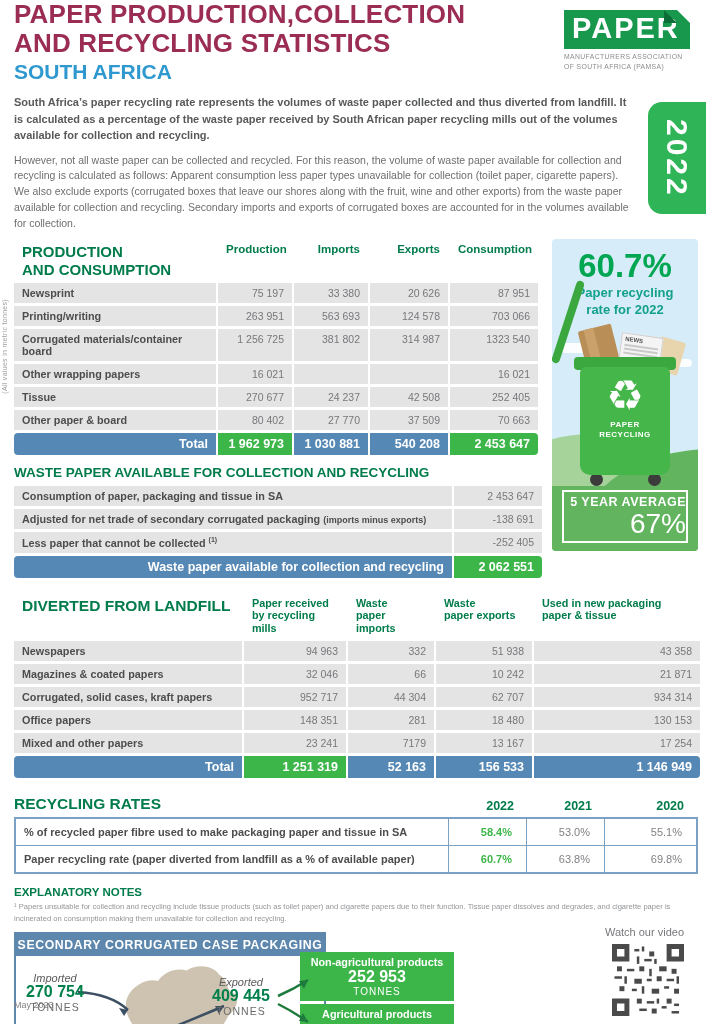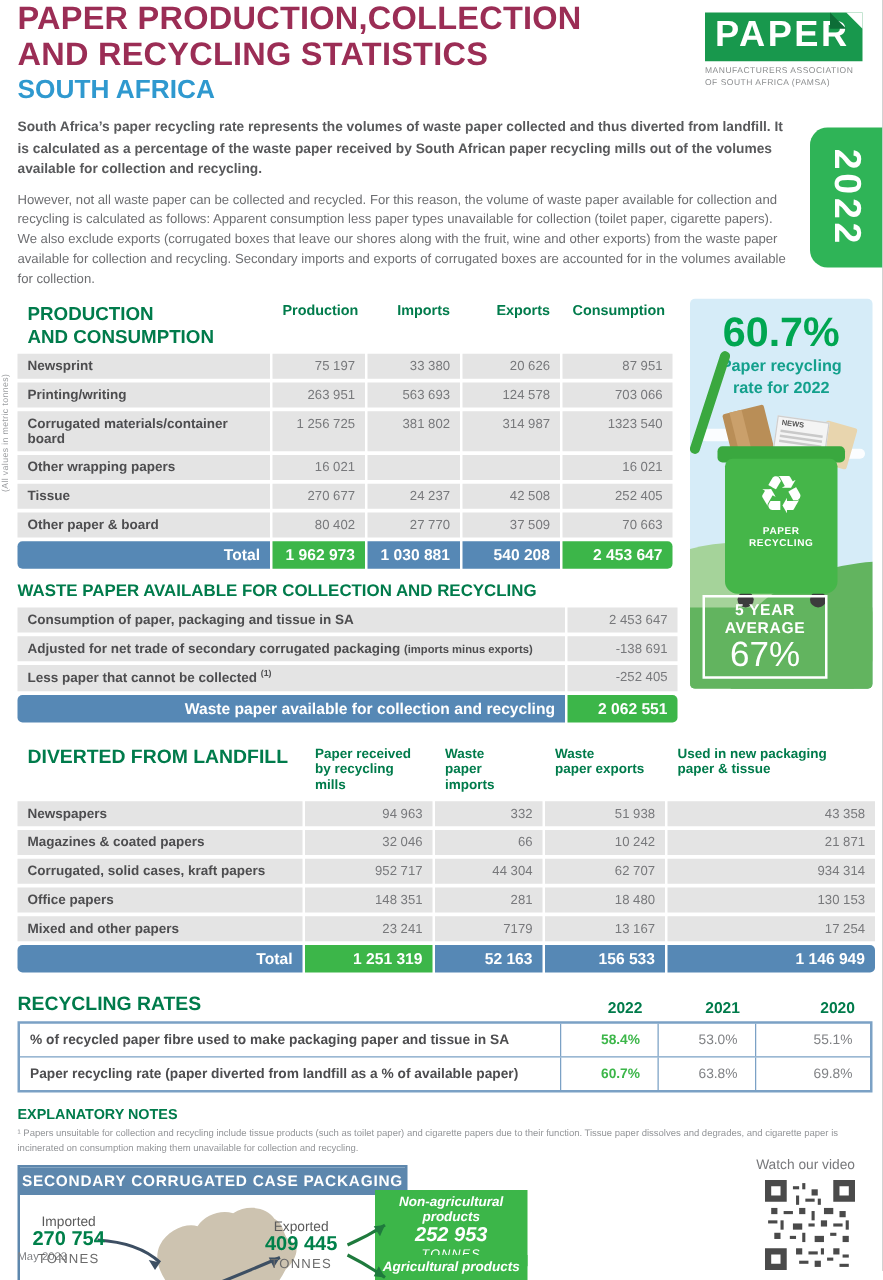--- a/index.html
+++ b/index.html
@@ -60,21 +60,21 @@
   .bin-lid { position:absolute; left:22px; top:118px; width:102px; height:13px; background:#3aa83f; border-radius:4px; z-index:3; }
   .bin-handle { position:absolute; left:12px; top:40px; width:8px; height:86px; background:#3aa83f; border-radius:4px; transform:rotate(18deg); z-index:1; }
   .bin .recy { text-align:center; font-size:42px; color:#fff; line-height:1.1; margin-top:6px; }
   .bin .bintxt { text-align:center; color:#fff; font-size:8px; font-weight:bold; letter-spacing:.5px; line-height:1.3; }
   .wheel { position:absolute; top:234px; width:13px; height:13px; background:#3c3c3c; border-radius:50%; z-index:2; }
   .paper-box { position:absolute; left:30px; top:88px; width:34px; height:40px; background:#b98e57; transform:rotate(-14deg); border-radius:2px; z-index:2; }
   .paper-box::after { content:""; position:absolute; left:6px; top:0; width:10px; height:40px; background:#caa06b; }
   .paper-news { position:absolute; left:68px; top:96px; width:42px; height:28px; background:#f4f4f4; border:1px solid #cfcfcf; transform:rotate(8deg); z-index:2; font-size:6px; font-weight:bold; color:#555; padding:2px 3px; }
   .paper-news i { display:block; height:2px; background:#c9c9c9; margin-top:2px; }
   .paper-tan { position:absolute; left:104px; top:100px; width:26px; height:34px; background:#e8d5ae; transform:rotate(16deg); z-index:1; border-radius:2px; }
-  .avgbox { position:absolute; left:10px; bottom:8px; width:100px; border:2px solid #fff; text-align:center; color:#fff; z-index:4; padding:3px 0 2px 0; }
+  .avgbox { position:absolute; left:10px; bottom:8px; width:126px; border:2px solid #fff; text-align:right; color:#fff; z-index:4; padding:3px 0 2px 0; }
   .avgbox .al { font-size:12.5px; font-weight:bold; letter-spacing:.5px; }
   .avgbox .av { font-size:28px; font-weight:normal; line-height:1.1; }
 
   
   .diverted { padding:12px 8px 0 14px; }
   .div-grid { grid-template-columns:228px 102px 86px 96px 166px; }
   .div-title { font-size:15.5px; }
   .thead2 .cell { background:transparent; padding-bottom:3px; }
   .h2 { color:#007b4b; font-weight:bold; font-size:10.8px; line-height:1.2; text-align:left; }
 
@@ -95,27 +95,27 @@
   .notes { padding:12px 14px 0 14px; }
   .notes .nt { font-size:11.5px; }
   .notes p { font-size:7.6px; color:#939598; line-height:1.5; margin-top:3px; }
 
   
   .bottom { position:relative; height:170px; margin-top:8px; }
   .packbox { position:absolute; left:14px; top:0; width:312px; height:128px; border:2px solid #5d87ad; background:#fff; }
   .packhdr { background:#5d87ad; color:#fff; font-weight:bold; font-size:12.3px; letter-spacing:.6px; text-align:center; padding:4px 0; }
   .map { position:absolute; left:88px; top:26px; }
   .imp { position:absolute; left:10px; top:38px; z-index:2; }
-  .imp .t1, .exp .t1 { font-size:11px; color:#5a5a5a; }
+  .imp .t1, .exp .t1 { font-size:11px; color:#5a5a5a;font-style:italic; }
   .imp .t2, .exp .t2 { font-size:16px; font-weight:bold; color:#00804a; line-height:1.05; }
   .imp .t3, .exp .t3 { font-size:10.5px; color:#6a6a6a; letter-spacing:1px; }
   .imp { text-align:center; }
   .exp { position:absolute; left:196px; top:42px; text-align:center; z-index:2; }
   .arrows { position:absolute; left:0; top:0; width:480px; height:128px; z-index:1; }
-  .gbox { position:absolute; left:300px; width:122px; background:#3cb649; color:#fff; text-align:center; padding:4px 2px;font-style:italic; }
+  .gbox { position:absolute; left:300px; width:154px; background:#3cb649; color:#fff; text-align:center; padding:4px 2px; }
   .gbox .g1 { font-size:10.8px; font-weight:bold; }
   .gbox .g2 { font-size:16px; font-weight:bold; line-height:1.1; }
   .gbox .g3 { font-size:10px; letter-spacing:1px; }
   .gbox1 { top:20px; }
   .gbox2 { top:72px; }
 
   
   .media { position:absolute; right:22px; top:-6px; width:180px; text-align:right; }
   .media .wv { font-size:11px; color:#77787b; }
   .qr { margin:6px 0 6px auto; width:72px; height:72px; }

